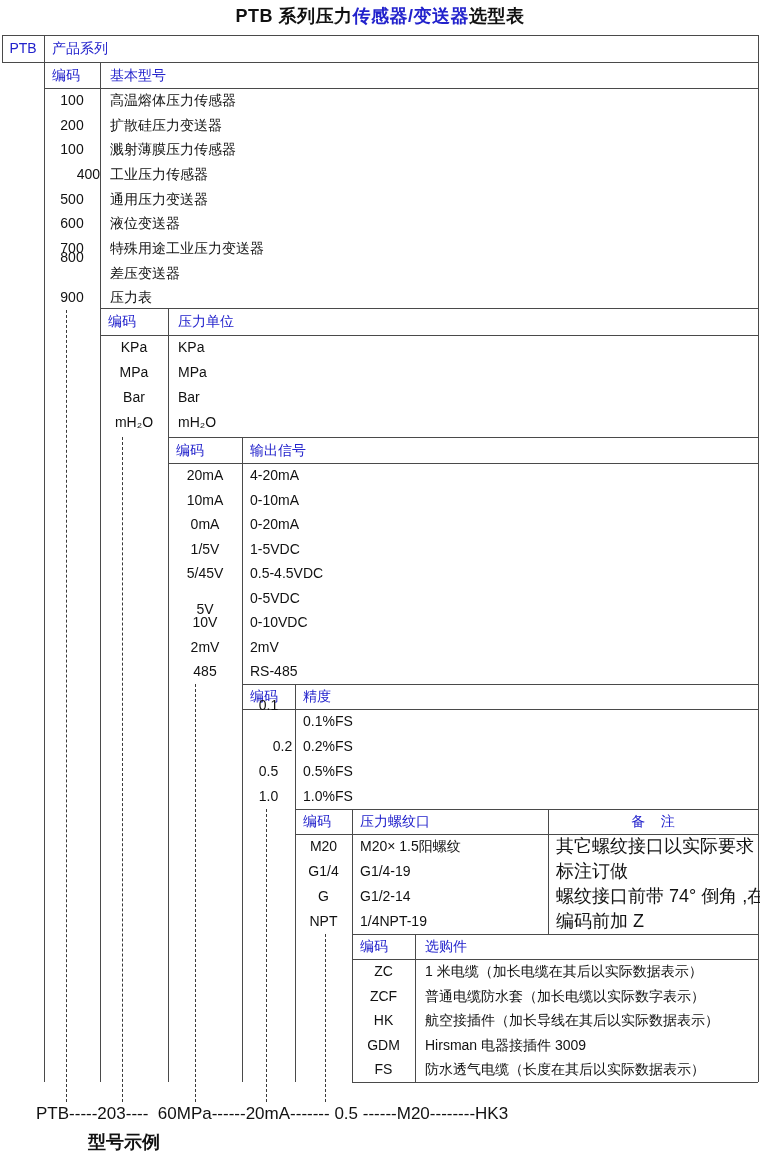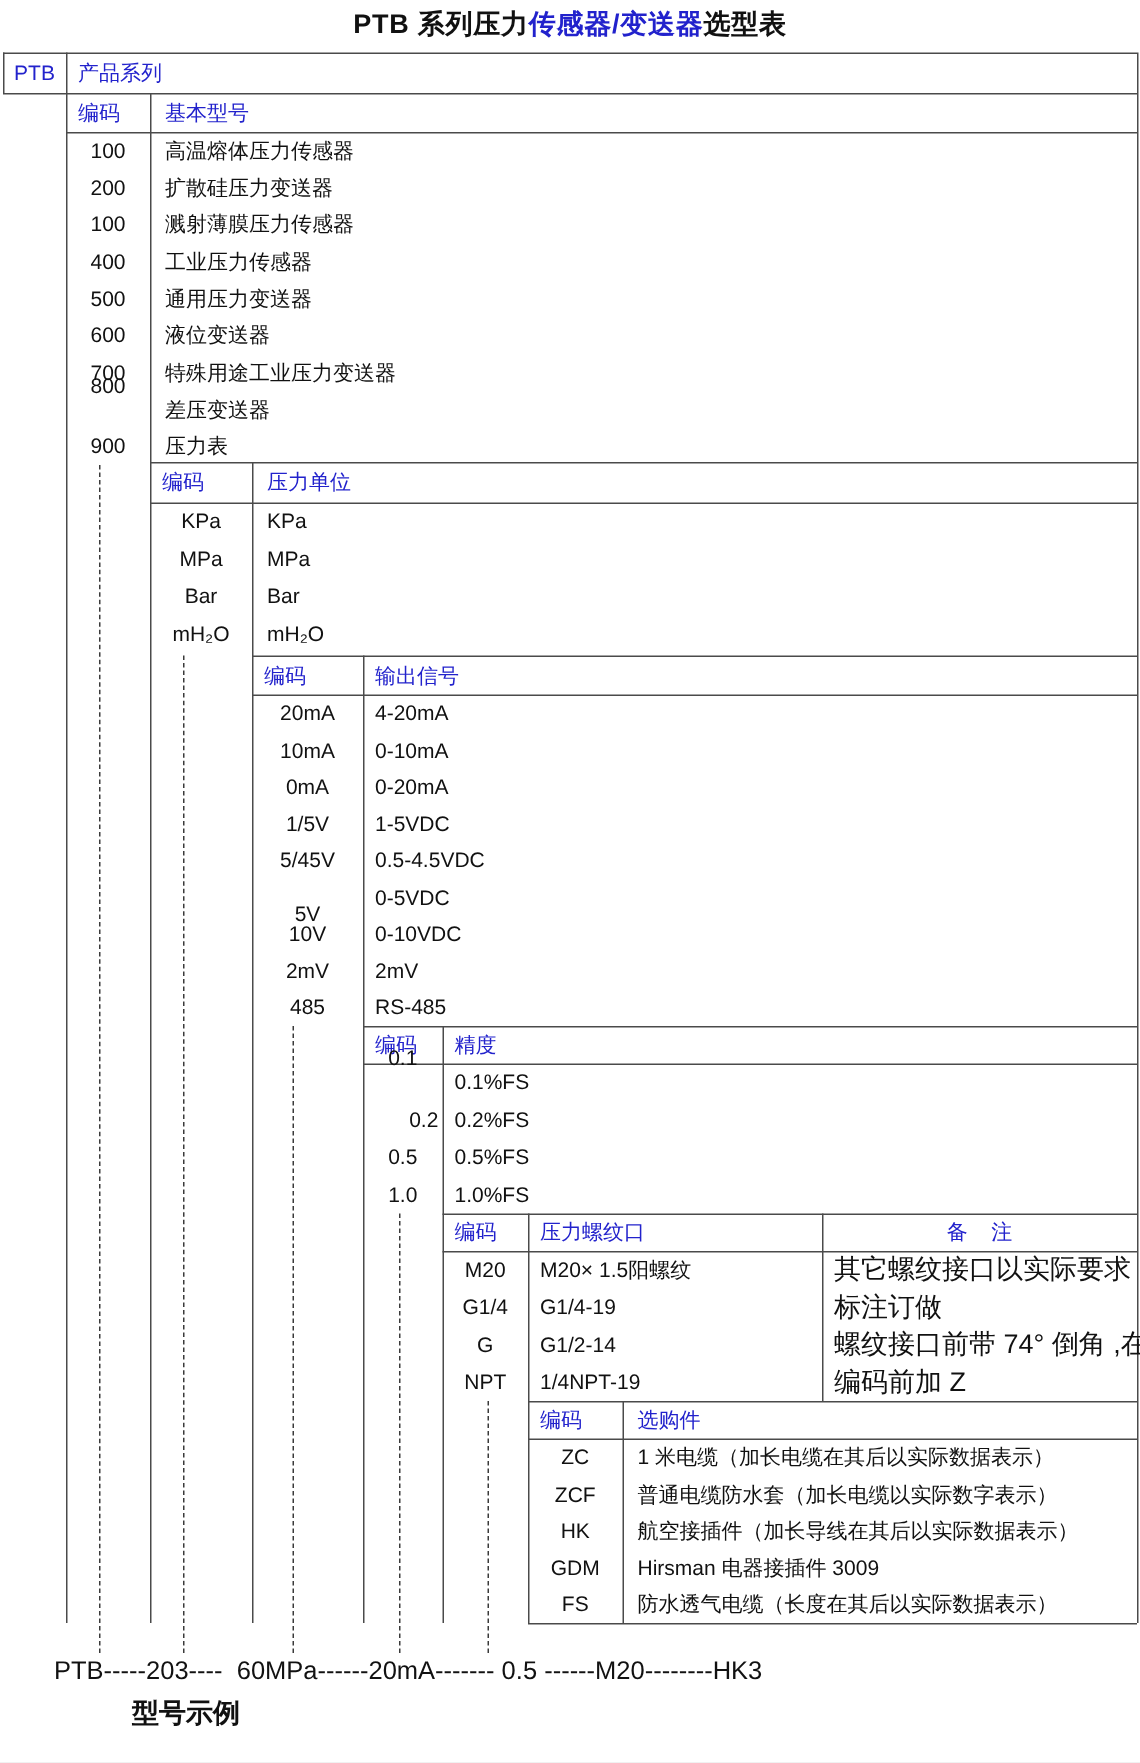--- a/index.html
+++ b/index.html
@@ -102,21 +102,21 @@
   <div class="cell blue" style="left:360px;top:934px;height:25px;line-height:25px;">编码</div>
   <div class="cell blue" style="left:425px;top:934px;height:25px;line-height:25px;">选购件</div>
 
   <div id="rows-layer">
       <div class="cell center" style="left: 44px; top: 88px; width: 56px; height: 24.67px; line-height: 24.67px;">100</div>
       <div class="cell" style="left: 110px; top: 88px; height: 24.67px; line-height: 24.67px;">高温熔体压力传感器</div>
       <div class="cell center" style="left: 44px; top: 112.67px; width: 56px; height: 24.67px; line-height: 24.67px;">200</div>
       <div class="cell" style="left: 110px; top: 112.67px; height: 24.67px; line-height: 24.67px;">扩散硅压力变送器</div>
       <div class="cell center" style="left: 44px; top: 137.34px; width: 56px; height: 24.67px; line-height: 24.67px;">100</div>
       <div class="cell" style="left: 110px; top: 137.34px; height: 24.67px; line-height: 24.67px;">溅射薄膜压力传感器</div>
-      <div class="cell center" style="left: 44px; top: 162.01px; width: 56px; height: 24.67px; line-height: 24.67px;">400</div>
+      <div class="cell center" style="left: 44px; top: 162.01px; width: 56px; height: 24.67px; line-height: 24.67px; text-align: right;">400</div>
       <div class="cell" style="left: 110px; top: 162.01px; height: 24.67px; line-height: 24.67px;">工业压力传感器</div>
       <div class="cell center" style="left: 44px; top: 186.68px; width: 56px; height: 24.67px; line-height: 24.67px;">500</div>
       <div class="cell" style="left: 110px; top: 186.68px; height: 24.67px; line-height: 24.67px;">通用压力变送器</div>
       <div class="cell center" style="left: 44px; top: 211.35px; width: 56px; height: 24.67px; line-height: 24.67px;">600</div>
       <div class="cell" style="left: 110px; top: 211.35px; height: 24.67px; line-height: 24.67px;">液位变送器</div>
       <div class="cell center" style="left: 44px; top: 236.02px; width: 56px; height: 24.67px; line-height: 24.67px;">700</div>
       <div class="cell" style="left: 110px; top: 236.02px; height: 24.67px; line-height: 24.67px;">特殊用途工业压力变送器</div>
       <div class="cell center" style="left: 44px; top: 245px; width: 56px; height: 24.67px; line-height: 24.67px;">800</div>
       <div class="cell" style="left: 110px; top: 260.69px; height: 24.67px; line-height: 24.67px;">差压变送器</div>
       <div class="cell center" style="left: 44px; top: 285.36px; width: 56px; height: 24.67px; line-height: 24.67px;">900</div>

